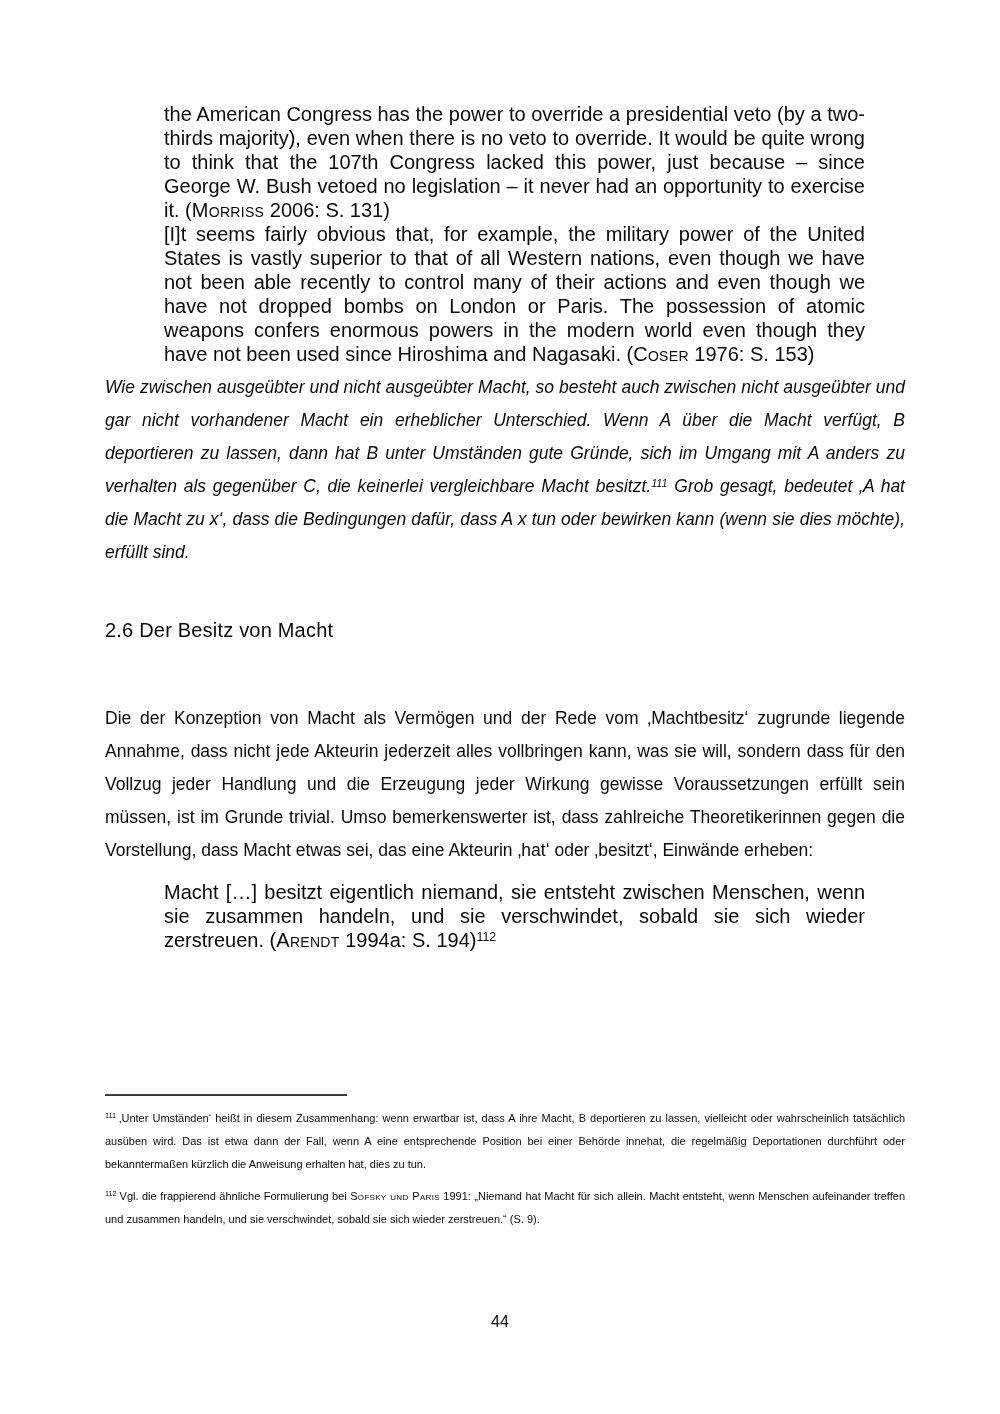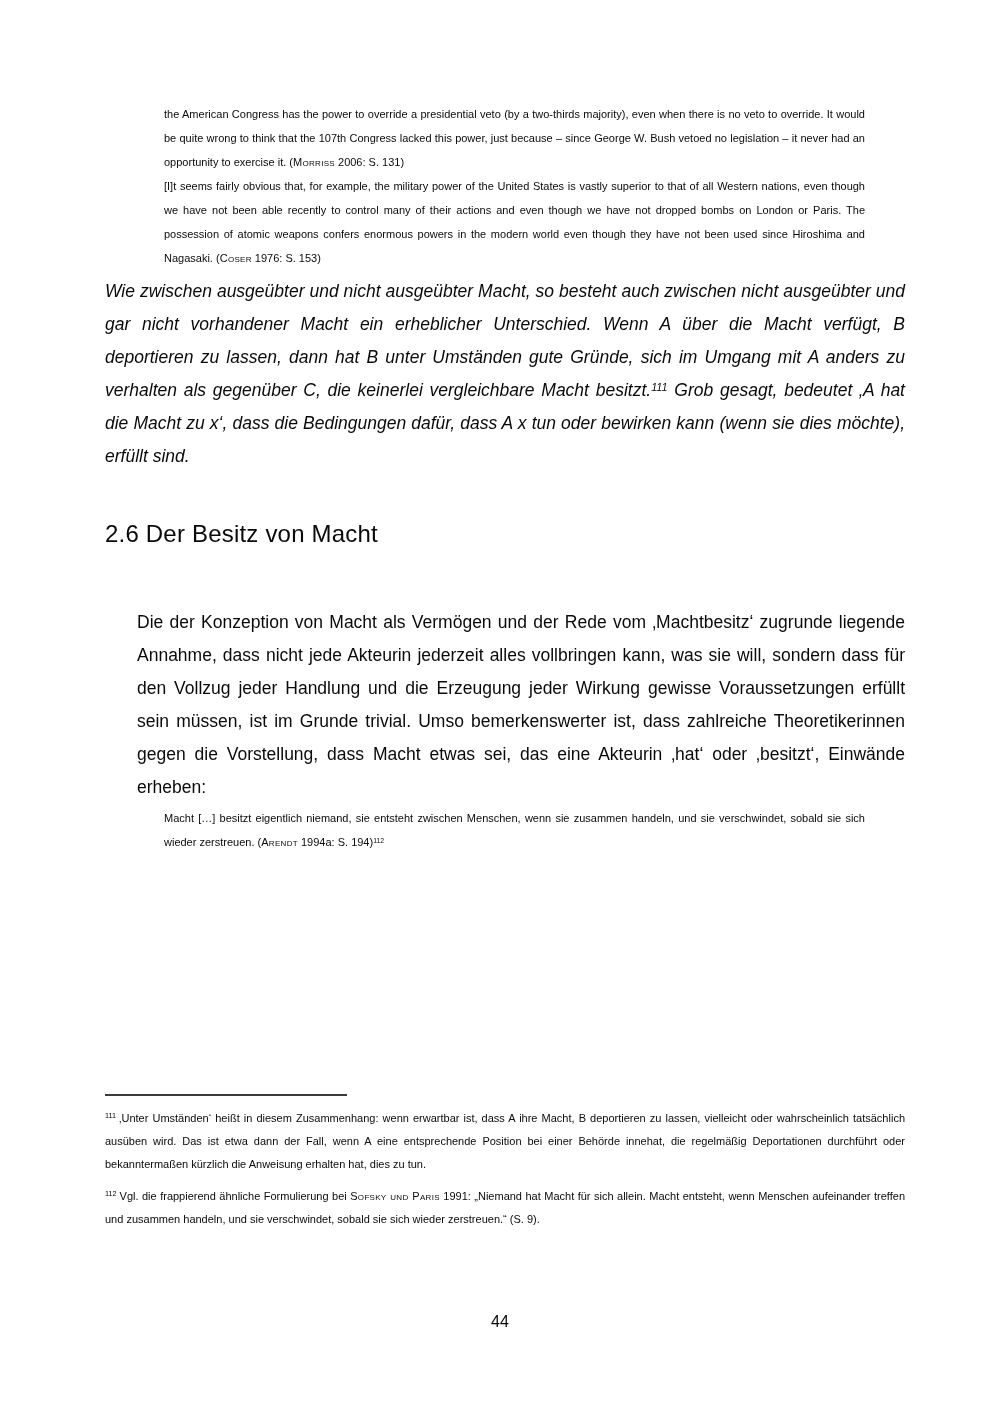--- a/index.html
+++ b/index.html
@@ -17,42 +17,42 @@
     overflow: hidden;
   }
   .main {
     position: absolute;
     left: 105px;
     top: 0;
     width: 800px;
   }
   .blockquote {
     margin: 0 40px 0 59px;
-    font-size: 11px;
+    font-size: 20px;
     line-height: 24px;
     text-align: justify;
   }
   .bq-first { margin-top: 102px; }
   .bq-second { }
   .body-par {
     margin: 0;
     font-size: 17.5px;
     line-height: 33px;
     text-align: justify;
   }
   .par-1 { margin-top: 5px; font-style: italic; }
-  .par-2 { margin-top: 54px; margin-left: 32px; }
+  .par-2 { margin-top: 54px; }
   .section-heading {
     margin: 43px 0 0 0;
-    font-size: 24px;
+    font-size: 20px;
     line-height: 36px;
     font-weight: normal;
     letter-spacing: 0.2px;
   }
-  .bq-arendt { margin-top: 2px; }
+  .bq-arendt { margin-top: 13px; }
   .sc {
     font-variant: small-caps;
     letter-spacing: 0.3px;
   }
   .sup {
     font-size: 0.62em;
     position: relative;
     top: -0.48em;
     line-height: 0;
   }

